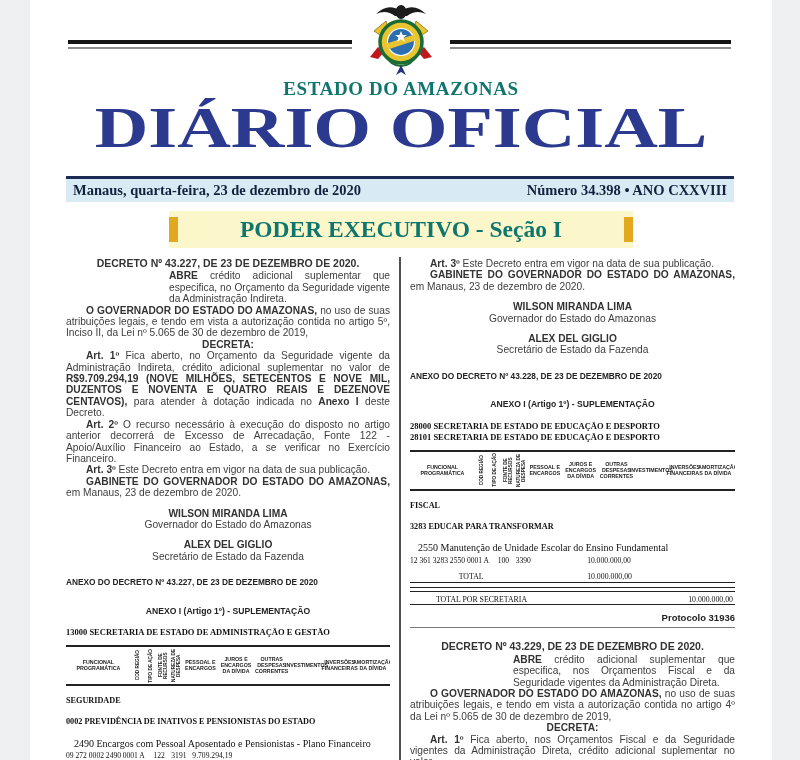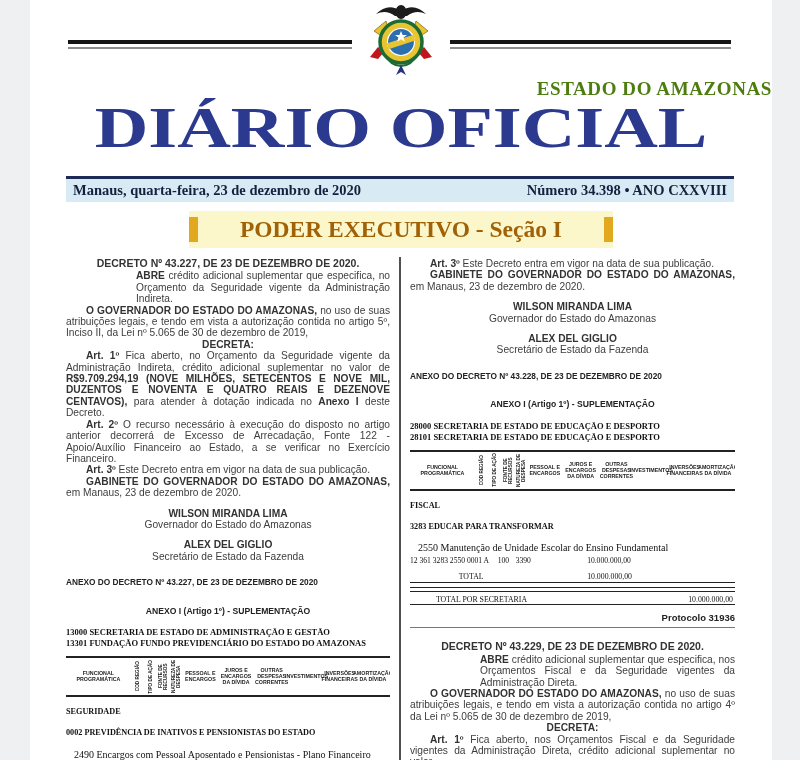--- a/index.html
+++ b/index.html
@@ -5,49 +5,49 @@
   * { box-sizing: border-box; margin: 0; padding: 0; }
   html,body { width:800px; height:760px; overflow:hidden; background:#eef0f2;
               font-family:"Liberation Sans", sans-serif; }
   .page { position:absolute; left:30px; top:0; width:742px; height:760px; background:#ffffff; }
 
   
   .topline  { position:absolute; left:38px; right:41px; top:40px; height:4px; background:#151515; }
   .topline2 { position:absolute; left:38px; right:41px; top:47px; height:2px; background:#8d8d8d; }
   .coat-wrap { position:absolute; left:50%; top:1px; transform:translateX(-50%);
                width:98px; height:78px; background:#fff; display:flex; justify-content:center; align-items:flex-start; }
-  .state-name { position:absolute; top:78px; left:0; width:100%; text-align:right;
+  .state-name { position:absolute; top:78px; left:0; width:100%; text-align:center;
                 font-family:"Liberation Serif", serif; font-weight:bold; font-size:19px;
-                letter-spacing:.6px; color:#4d7c0f; }
+                letter-spacing:.6px; color:#0f766e; }
   .gazette-title { position:absolute; top:92px; left:0; width:100%; text-align:center;
                    font-family:"Liberation Serif", serif; font-weight:bold; font-size:58px;
                    line-height:72px; color:#2b3a8f; transform:scaleX(1.28); transform-origin:center;
                    letter-spacing:0; white-space:nowrap; }
   .dateband { position:absolute; top:176px; left:36px; right:38px; height:26px;
               background:#d8ebf4; border-top:3px solid #1b2b55;
               display:flex; justify-content:space-between; align-items:center; padding:0 7px;
               font-family:"Liberation Serif", serif; font-weight:bold; font-size:14.5px; color:#14213e; }
 
   
   .banner { position:absolute; top:211px; left:50%; transform:translateX(-50%);
-            width:424px; height:37px; background:#fcf7cb;
+            width:464px; height:37px; background:#fcf7cb;
             display:flex; align-items:center; justify-content:center;
-            font-family:"Liberation Serif", serif; font-weight:bold; font-size:23.5px; color:#a16207; }
+            font-family:"Liberation Serif", serif; font-weight:bold; font-size:23.5px; color:#0f766e; }
   .banner-bar { position:absolute; top:6px; width:9px; height:25px; background:#e2a81f; }
   .banner-bar.left { left:0; } .banner-bar.right { right:0; }
 
   
   .divider { position:absolute; left:369px; top:257px; bottom:0; width:2px; background:#4f4f4f; }
   .col { position:absolute; top:258px; height:502px; overflow:hidden;
          font-size:10.2px; line-height:11.4px; color:#3d3d3d; text-align:justify; }
   .col.left  { left:36px;  width:324px; }
   .col.right { left:380px; width:325px; }
 
   .decree-title { text-align:center; font-weight:bold; font-size:10.5px; margin-bottom:1px; color:#333; }
-  .ementa { margin-left:70px; }
+  .ementa { margin-left:103px; }
   .para { text-indent:20px; }
   .center { text-align:center; text-indent:0; }
   b { color:#333; }
   .sig { text-align:center; margin-top:9px; }
   .sig .name { font-weight:bold; color:#333; }
 
   
   .annex-heading { margin-top:15px; font-weight:bold; font-size:8.3px; color:#222; text-align:left; text-indent:0; }
   .annex-title   { margin-top:17px; font-weight:bold; font-size:8.6px; color:#222; text-align:center; }
   .org  { margin-top:1px; font-family:"Liberation Serif", serif; font-weight:bold;
@@ -146,21 +146,20 @@
       <div class="role">Governador do Estado do Amazonas</div>
     </div>
     <div class="sig">
       <div class="name">ALEX DEL GIGLIO</div>
       <div class="role">Secretário de Estado da Fazenda</div>
     </div>
 
     <div class="annex-heading">ANEXO DO DECRETO Nº 43.227, DE 23 DE DEZEMBRO DE 2020</div>
     <div class="annex-title">ANEXO I (Artigo 1º) - SUPLEMENTAÇÃO</div>
     <div class="org first">13000 SECRETARIA DE ESTADO DE ADMINISTRAÇÃO E GESTÃO</div>
-    <div class="org">13301 FUNDAÇÃO FUNDO PREVIDENCIÁRIO DO ESTADO DO AMAZONAS</div>
 
     <div class="atable">
       <div class="ahead">
         <div class="hc c1">FUNCIONAL PROGRAMÁTICA</div>
         <div class="hc rot">
             <span>COD REGIÃO</span>
           </div>
         <div class="hc rot">
             <span>TIPO DE AÇÃO</span>
           </div>

